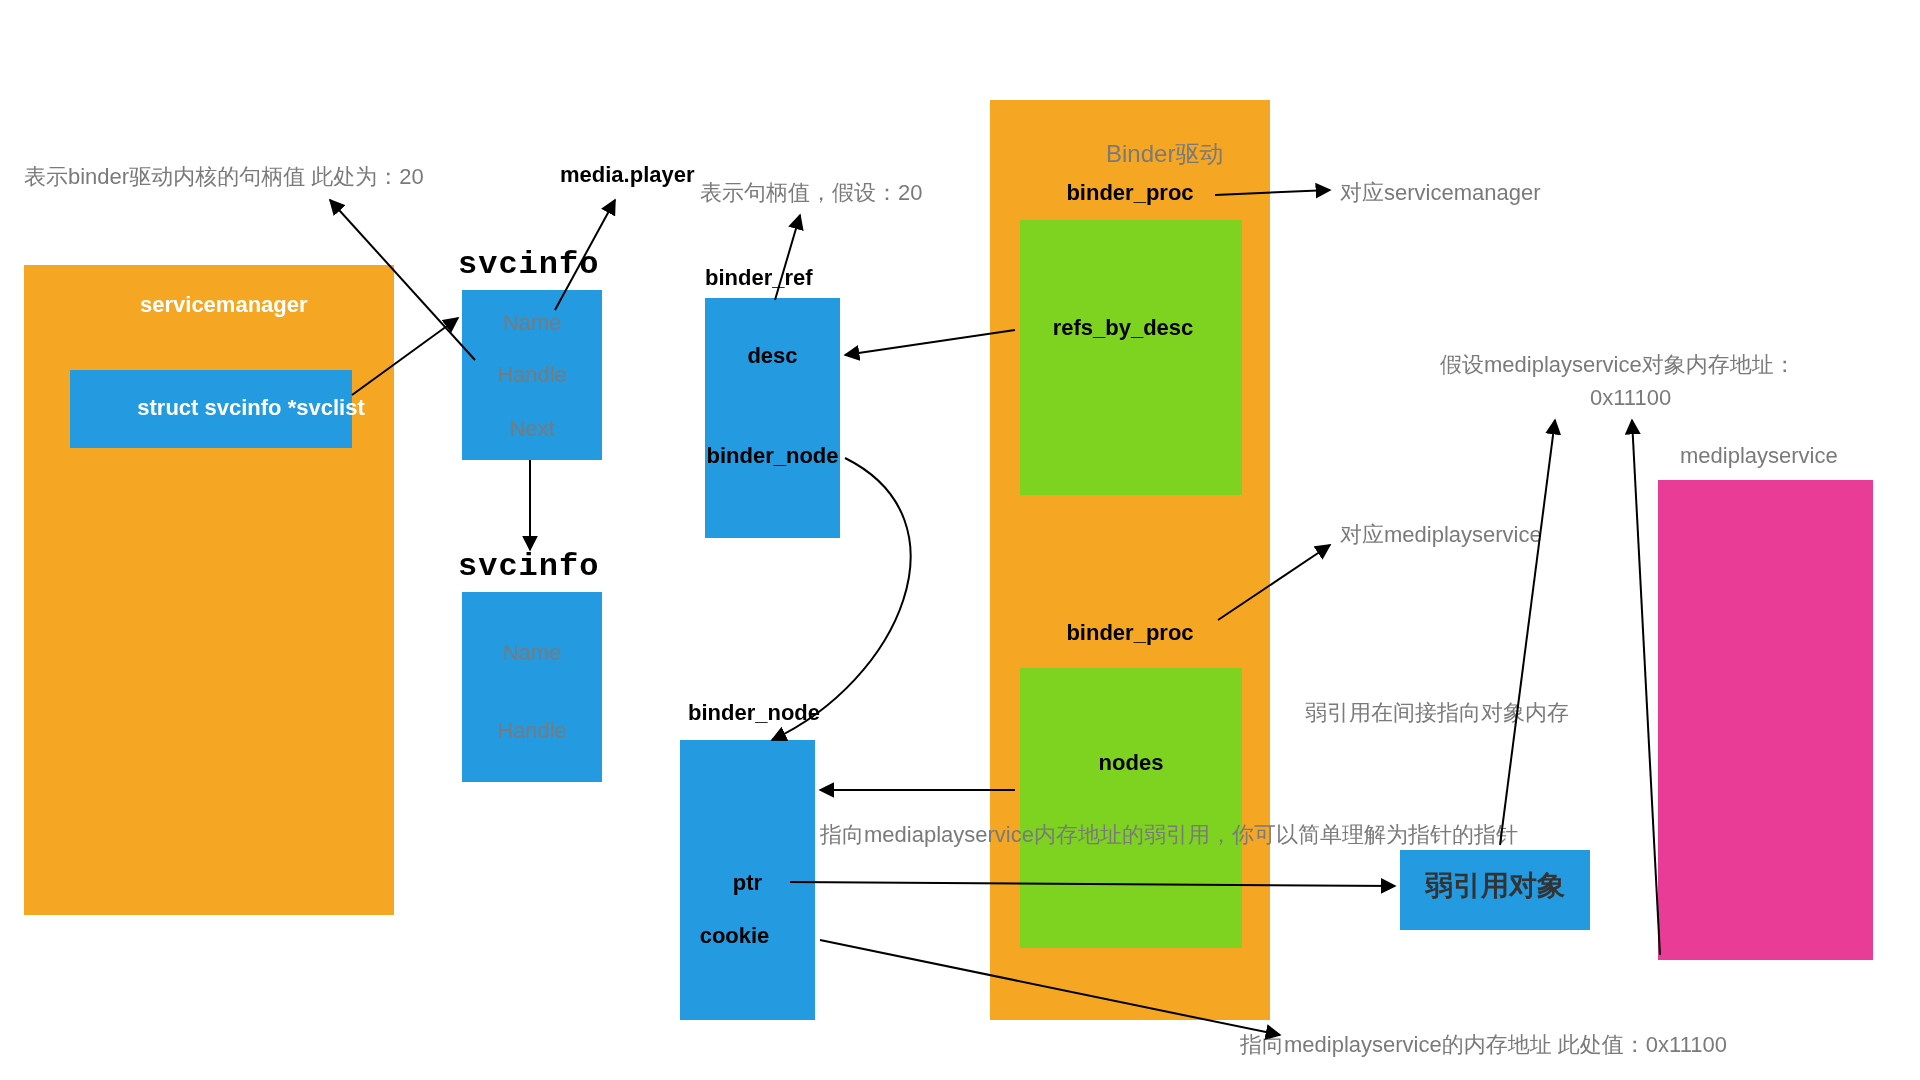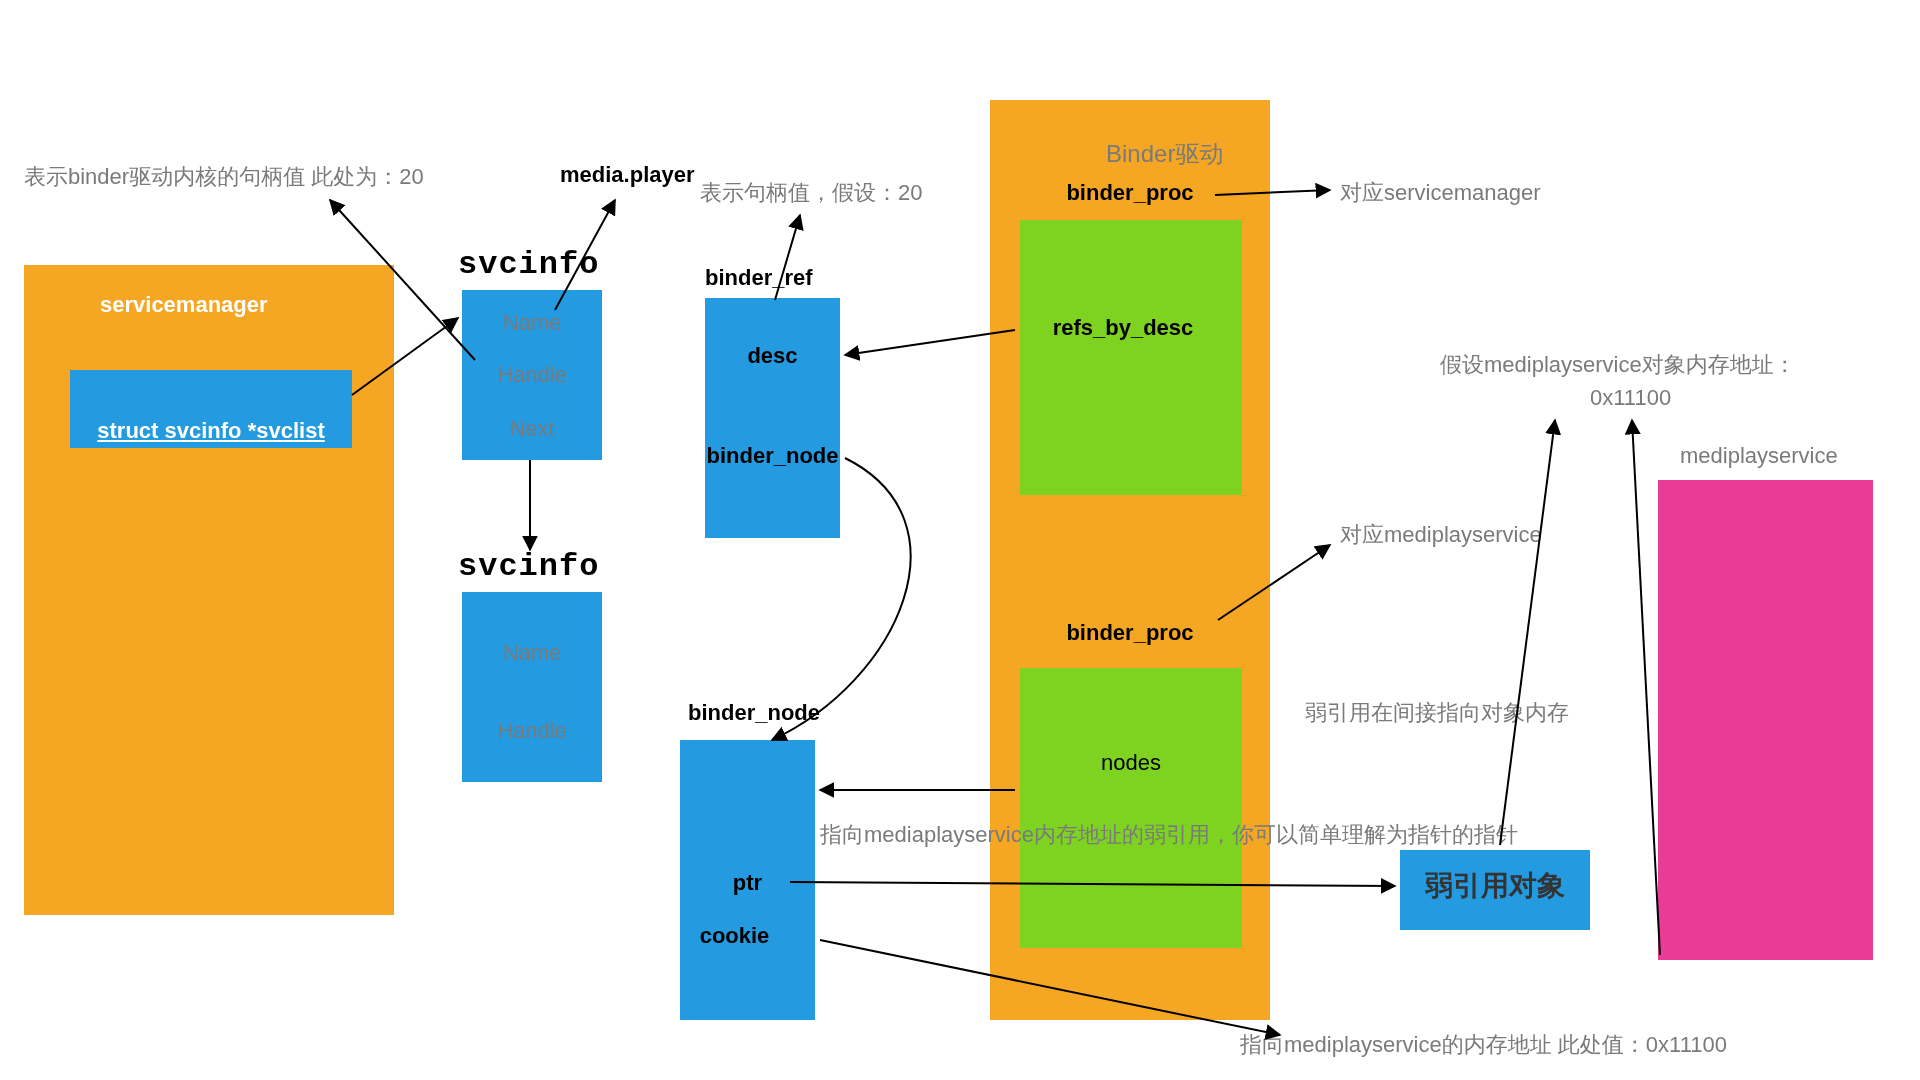--- a/index.html
+++ b/index.html
@@ -21,39 +21,39 @@
   .green  { background: #7ed321; }
   .pink   { background: #e83c97; }
 
   .label {
     position: absolute;
     color: #7a7a7a;
     font-size: 22px;
     white-space: nowrap;
   }
   .label-black { color: #000; }
-  .label-white { color: #fff; }
+  .label-white { color: #fff; margin-left: 40px; }
   .label-dark  { color: #333; }
   .center { text-align: center; }
   .hdr { font-family: "Courier New", monospace; font-weight: bold; font-size: 32px; color:#000; letter-spacing:1px;}
 
   svg.overlay {
     position: absolute;
     left: 0; top: 0;
     width: 1920px; height: 1080px;
     pointer-events: none;
   }
 </style>
 </head>
 <body>
 
 <div class="box orange" style="left:24px; top:265px; width:370px; height:650px;"></div>
 <span class="label label-white" style="left:100px; top:292px; font-weight:bold;">servicemanager</span>
 <div class="box blue" style="left:70px; top:370px; width:282px; height:78px;"></div>
-<span class="label label-white center" style="left:70px; top:418px; width:282px; font-weight:bold;text-decoration:underline;">struct svcinfo *svclist</span>
+<span class="label label-white center" style="left:70px; top:395px; width:282px; font-weight:bold;">struct svcinfo *svclist</span>
 
 <span class="label hdr" style="left:458px; top:246px;">svcinfo</span>
 <div class="box blue" style="left:462px; top:290px; width:140px; height:170px;"></div>
 <span class="label center" style="left:462px; top:310px; width:140px;">Name</span>
 <span class="label center" style="left:462px; top:362px; width:140px;">Handle</span>
 <span class="label center" style="left:462px; top:416px; width:140px;">Next</span>
 
 <span class="label hdr" style="left:458px; top:548px;">svcinfo</span>
 <div class="box blue" style="left:462px; top:592px; width:140px; height:190px;"></div>
 <span class="label center" style="left:462px; top:640px; width:140px;">Name</span>
@@ -71,21 +71,21 @@
 
 <div class="box orange" style="left:990px; top:100px; width:280px; height:920px;"></div>
 <span class="label" style="left:1065px; top:138px; font-size:24px;margin-left:41px;">Binder驱动</span>
 
 <span class="label label-black center" style="left:990px; top:180px; width:280px; font-weight:bold;">binder_proc</span>
 <div class="box green" style="left:1020px; top:220px; width:222px; height:275px;"></div>
 <span class="label label-black center" style="left:1020px; top:315px; width:206px; font-weight:bold;">refs_by_desc</span>
 
 <span class="label label-black center" style="left:990px; top:620px; width:280px; font-weight:bold;">binder_proc</span>
 <div class="box green" style="left:1020px; top:668px; width:222px; height:280px;"></div>
-<span class="label label-black center" style="left:1020px; top:750px; width:222px; font-weight:normal;">nodes</span>
+<span class="label label-black center" style="left:1020px; top:750px; width:222px; font-weight:bold;">nodes</span>
 
 <div class="box blue" style="left:1400px; top:850px; width:190px; height:80px;"></div>
 <span class="label label-dark center" style="left:1400px; top:867px; width:190px; font-size:28px; font-weight:bold;">弱引用对象</span>
 
 <span class="label" style="left:1680px; top:443px;">mediplayservice</span>
 <div class="box pink" style="left:1658px; top:480px; width:215px; height:480px;"></div>
 
 <span class="label" style="left:24px; top:162px;">表示binder驱动内核的句柄值 此处为：20</span>
 <span class="label label-black" style="left:560px; top:162px; font-weight:bold;">media.player</span>
 <span class="label" style="left:700px; top:178px;">表示句柄值，假设：20</span>

